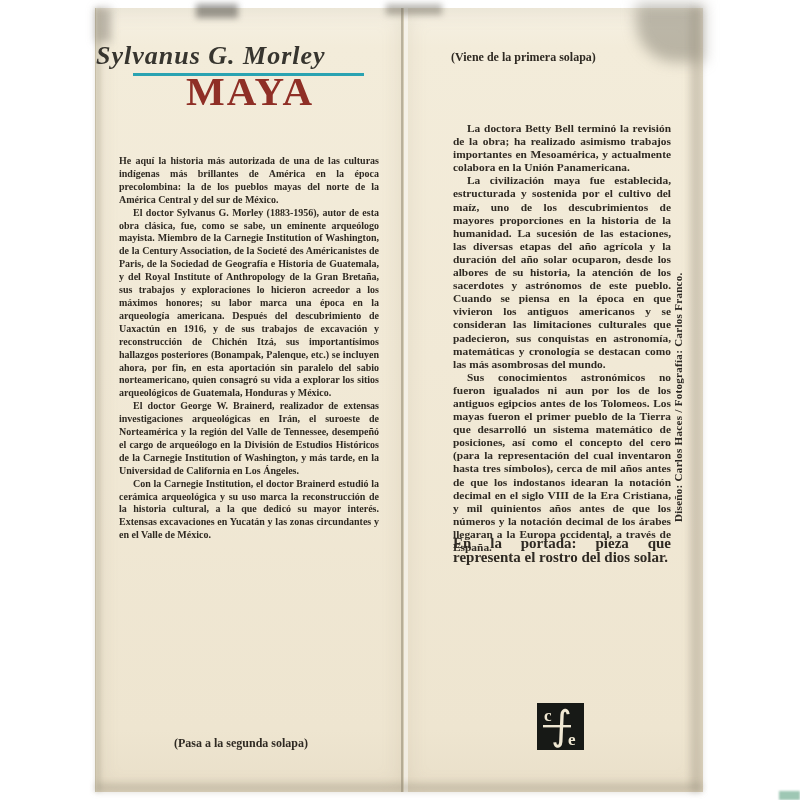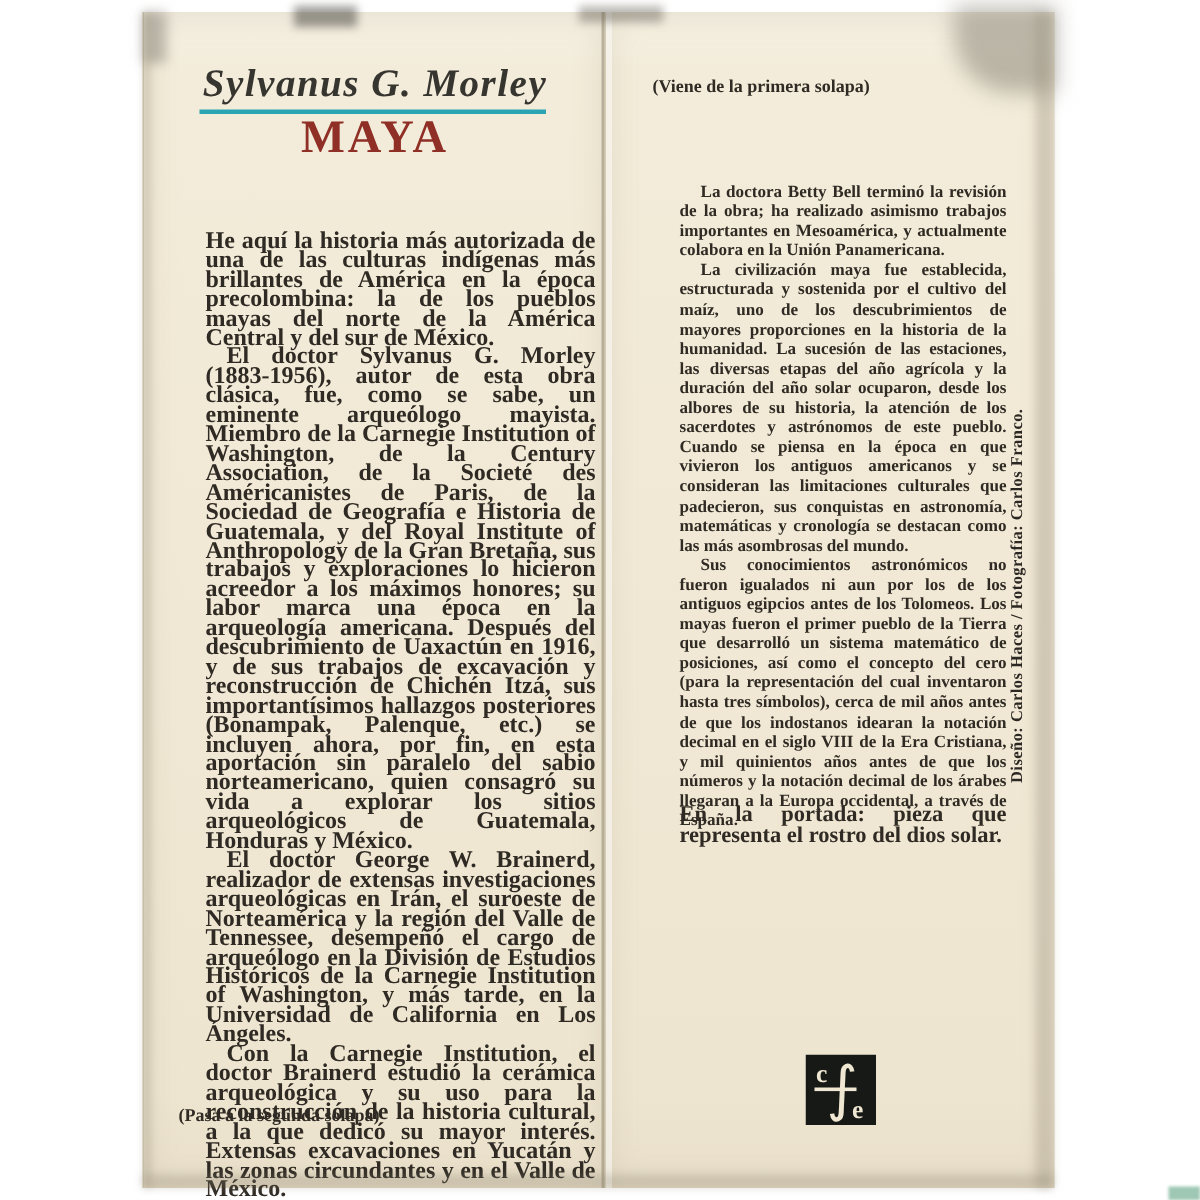--- a/index.html
+++ b/index.html
@@ -25,45 +25,45 @@
   .sh-t1{left:196px;top:4px;width:42px;height:14px;background:rgba(80,78,72,.55);filter:blur(3px);}
   .sh-t2{left:386px;top:4px;width:56px;height:11px;background:rgba(105,100,88,.45);filter:blur(3px);}
   .sh-tr{left:636px;top:4px;width:68px;height:58px;background:rgba(130,125,112,.50);filter:blur(7px);border-radius:0 0 0 40px;}
   .sh-re{left:690px;top:8px;width:12px;height:784px;background:rgba(145,137,120,.30);filter:blur(3px);}
   .sh-le{left:95px;top:8px;width:6px;height:784px;background:rgba(150,142,124,.25);filter:blur(2px);}
   .sh-b{left:95px;top:783px;width:607px;height:9px;background:rgba(140,132,114,.28);filter:blur(3px);}
   .sliver{left:779px;top:791px;width:21px;height:9px;background:#9ec7b4;filter:blur(1px);}
 
   
   .author{
-    position:absolute;left:0;top:33px;width:100%;text-align:center;
+    position:absolute;left:0;top:33px;width:100%;
     font-style:italic;font-weight:bold;font-size:26px;line-height:30px;
     color:#37352f;letter-spacing:1px;z-index:2;
   }
   .rule{position:absolute;left:37px;top:65px;width:231px;height:3px;background:#2aa3b2;z-index:1;}
   .title{
     position:absolute;left:0;top:68px;width:100%;text-align:center;
     font-weight:bold;color:#8f2f26;z-index:2;
   }
   .title-l1{font-size:31px;line-height:31px;letter-spacing:.5px;}
-  .title-l2{font-size:31px;line-height:30px;letter-spacing:2px;}
+  .title-l2{font-size:41px;line-height:30px;letter-spacing:2px;}
 
   
   .body-col{position:absolute;color:#2f2a23;font-weight:bold;text-align:justify;}
-  .body-left{left:41px;top:147px;width:260px;font-size:16px;line-height:12.9px;}
+  .body-left{left:23px;top:147px;width:260px;font-size:10px;line-height:12.9px;}
   .body-right{left:49px;top:87px;width:218px;font-size:11.4px;line-height:13.1px;margin-top:27px;}
   .body-col p{margin:0;text-indent:14px;}
   .body-col p.no-indent{text-indent:0;}
 
   .pasa{
-    position:absolute;left:23px;top:728px;width:262px;text-align:left;padding-right:18px;
+    position:absolute;left:23px;top:728px;width:262px;text-align:center;padding-right:18px;
     font-weight:bold;font-size:12px;color:#2f2a23;box-sizing:border-box;
   }
   .viene{
-    position:absolute;left:31px;top:42px;width:220px;
+    position:absolute;left:47px;top:42px;width:220px;
     font-weight:bold;font-size:12px;color:#2f2a23;font-family:Liberation Serif, serif;
   }
   .cover-note{
     position:absolute;left:49px;top:528px;width:218px;
     font-weight:bold;font-size:15px;line-height:14px;color:#2f2a23;text-align:justify;
   }
   .credits{
     position:absolute;left:268px;top:514px;
     transform:rotate(-90deg);transform-origin:0 0;white-space:nowrap;
     font-weight:bold;font-size:11px;letter-spacing:.3px;color:#2b2722;
@@ -78,21 +78,21 @@
   <div class="flap flap-left">
     <div class="author">Sylvanus G. Morley</div>
     <div class="rule"></div>
     <div class="title">
       <div class="title-l2">MAYA</div>
     </div>
     <div class="body-col body-left">
       <p class="no-indent">He aquí la historia más autorizada de una de las culturas indígenas más brillantes de América en la época precolombina: la de los pueblos mayas del norte de la América Central y del sur de México.</p>
       <p>El doctor Sylvanus G. Morley (1883-1956), autor de esta obra clásica, fue, como se sabe, un eminente arqueólogo mayista. Miembro de la Carnegie Institution of Washington, de la Century Association, de la Societé des Américanistes de Paris, de la Sociedad de Geografía e Historia de Guatemala, y del Royal Institute of Anthropology de la Gran Bretaña, sus trabajos y exploraciones lo hicieron acreedor a los máximos honores; su labor marca una época en la arqueología americana. Después del descubrimiento de Uaxactún en 1916, y de sus trabajos de excavación y reconstrucción de Chichén Itzá, sus importantísimos hallazgos posteriores (Bonampak, Palenque, etc.) se incluyen ahora, por fin, en esta aportación sin paralelo del sabio norteamericano, quien consagró su vida a explorar los sitios arqueológicos de Guatemala, Honduras y México.</p>
       <p>El doctor George W. Brainerd, realizador de extensas investigaciones arqueológicas en Irán, el suroeste de Norteamérica y la región del Valle de Tennessee, desempeñó el cargo de arqueólogo en la División de Estudios Históricos de la Carnegie Institution of Washington, y más tarde, en la Universidad de California en Los Ángeles.</p>
-      <p>Con la Carnegie Institution, el doctor Brainerd estudió la cerámica arqueológica y su uso para la reconstrucción de la historia cultural, a la que dedicó su mayor interés. Extensas excavaciones en Yucatán y las zonas circundantes y en el Valle de México.</p>
+      <p>Con la Carnegie Institution, el doctor Brainerd estudió la cerámica arqueológica y su uso marca la reconstrucción de la historia cultural, a la que dedicó su mayor interés. Extensas excavaciones en Yucatán y las zonas circundantes y en el Valle de México.</p>
     </div>
     <div class="pasa">(Pasa a la segunda solapa)</div>
   </div>
 
   <div class="flap flap-right">
     <div class="viene">(Viene de la primera solapa)</div>
     <div class="body-col body-right">
       <p>La doctora Betty Bell terminó la revisión de la obra; ha realizado asimismo trabajos importantes en Mesoamérica, y actualmente colabora en la Unión Panamericana.</p>
       <p>La civilización maya fue establecida, estructurada y sostenida por el cultivo del maíz, uno de los descubrimientos de mayores proporciones en la historia de la humanidad. La sucesión de las estaciones, las diversas etapas del año agrícola y la duración del año solar ocuparon, desde los albores de su historia, la atención de los sacerdotes y astrónomos de este pueblo. Cuando se piensa en la época en que vivieron los antiguos americanos y se consideran las limitaciones culturales que padecieron, sus conquistas en astronomía, matemáticas y cronología se destacan como las más asombrosas del mundo.</p>
       <p>Sus conocimientos astronómicos no fueron igualados ni aun por los de los antiguos egipcios antes de los Tolomeos. Los mayas fueron el primer pueblo de la Tierra que desarrolló un sistema matemático de posiciones, así como el concepto del cero (para la representación del cual inventaron hasta tres símbolos), cerca de mil años antes de que los indostanos idearan la notación decimal en el siglo VIII de la Era Cristiana, y mil quinientos años antes de que los números y la notación decimal de los árabes llegaran a la Europa occidental, a través de España.</p>

